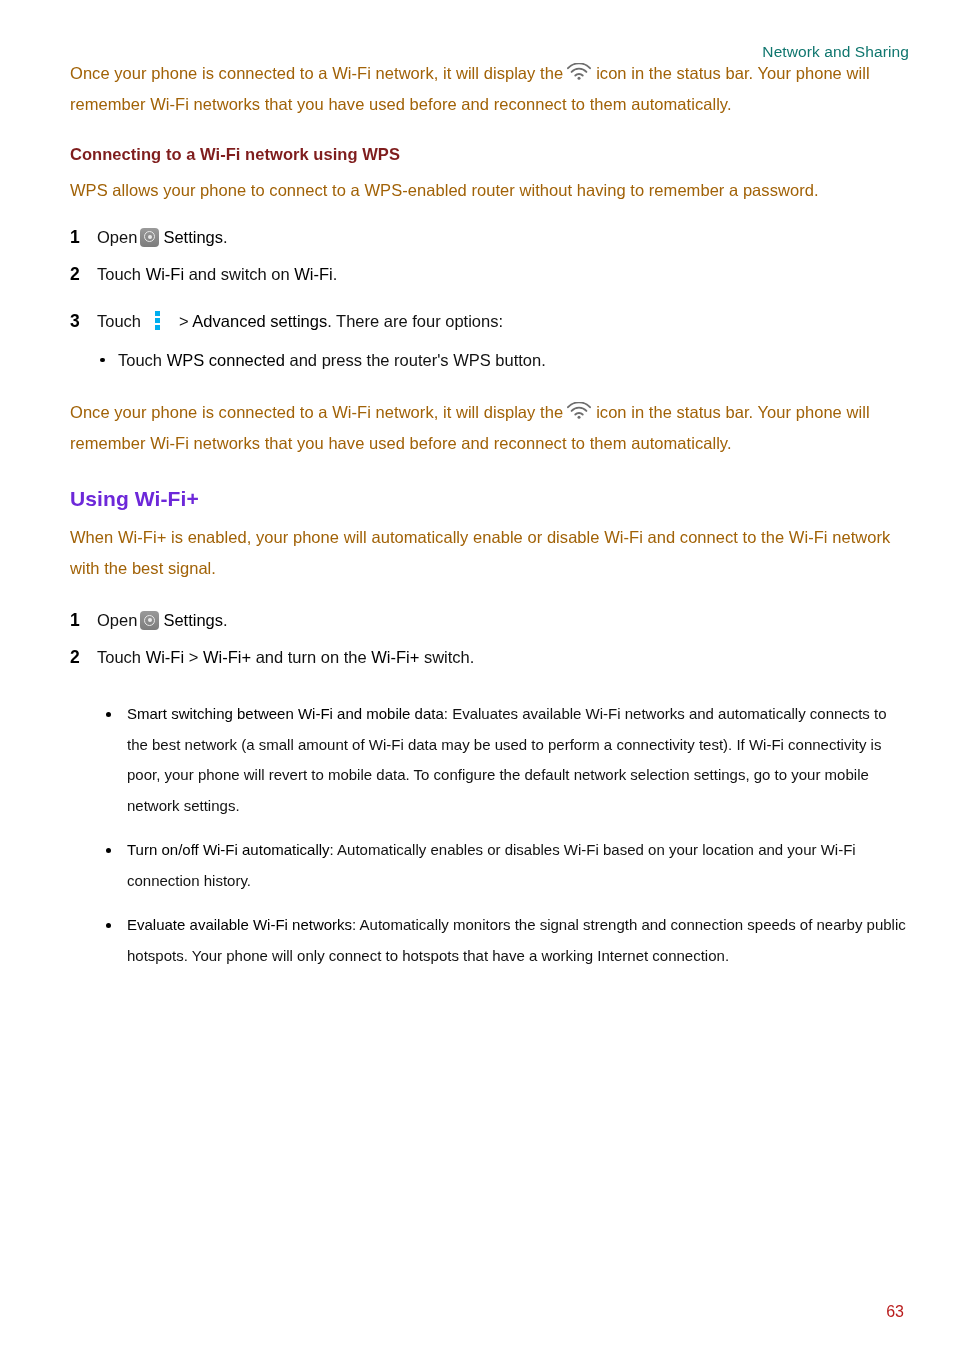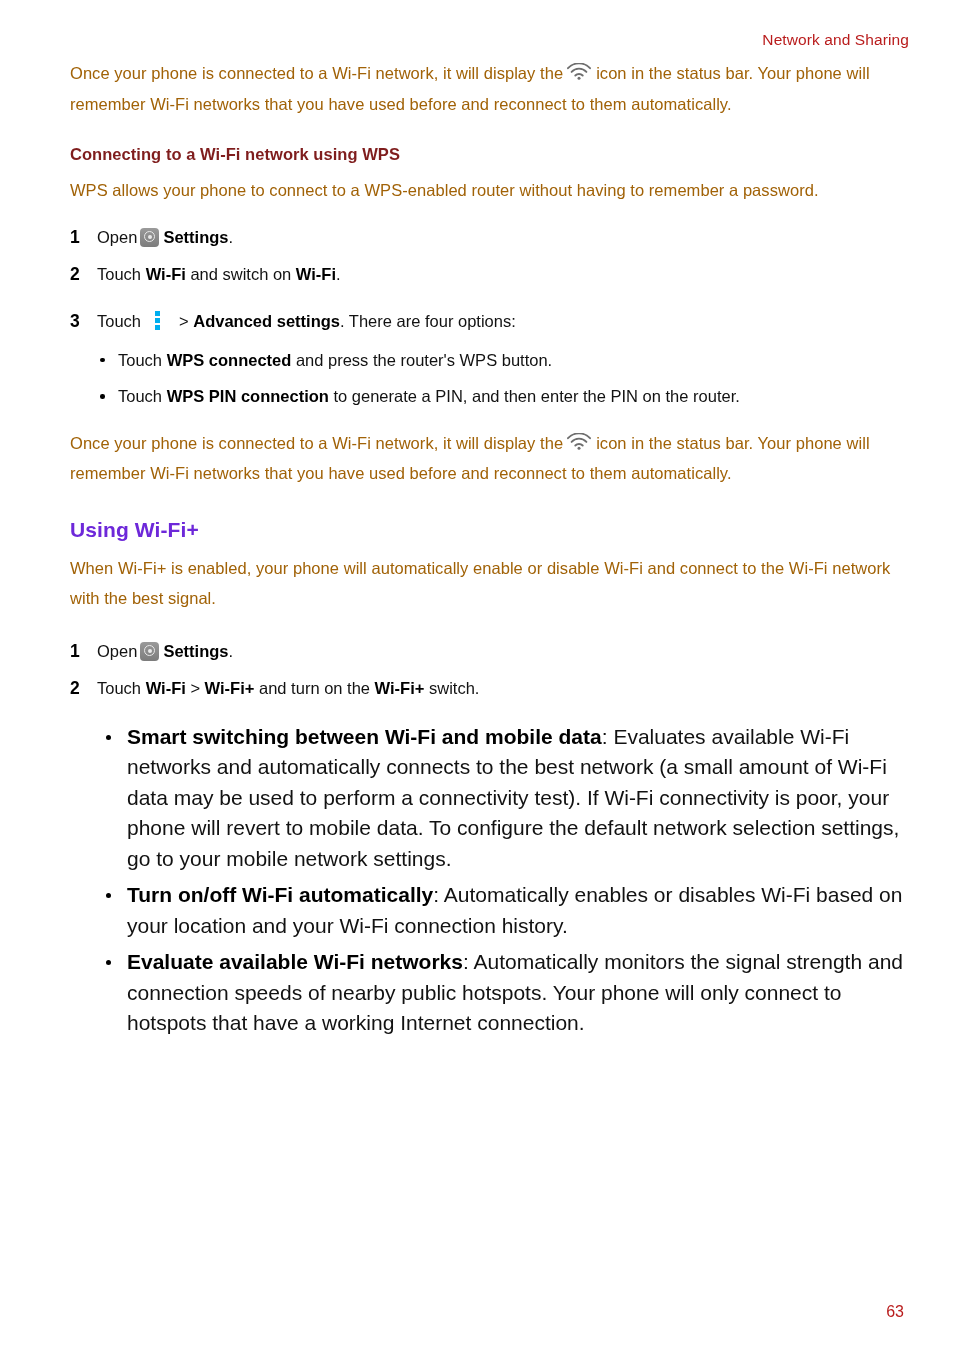--- a/index.html
+++ b/index.html
@@ -21,25 +21,25 @@
   .page {
     position: relative;
     width: 954px;
     height: 1350px;
     padding: 0;
   }
 
   
   .doc-header {
     position: absolute;
-    top: 30px;
+    top: 42px;
     right: 45px;
     font-size: 15.5px;
     line-height: 20px;
-    color: #b91c1c;
+    color: #0f766e;
     letter-spacing: 0.1px;
   }
 
   
   .content {
     position: absolute;
     left: 70px;
     top: 58px;
     width: 840px;
   }
@@ -95,23 +95,24 @@
     line-height: 31px;
     color: #000;
   }
   .step-body { display: block; }
 
   
   .bullet {
     position: relative;
     padding-left: 29px;
     margin-left: 28px;
-    font-size: 21px;
-    line-height: 30.5px;
-    color: #121212;
+    font-size: 15px;
+    line-height: 30.5px;
+    color: #121212;
+    margin-top: 8px;
   }
   .bullet::before {
     content: "";
     position: absolute;
     left: 8px;
     top: 13px;
     width: 5px;
     height: 5px;
     border-radius: 50%;
     background: #000;
@@ -233,21 +234,21 @@
     left: 0;
     width: 5px;
     height: 5px;
     background: #00aeef;
     display: block;
   }
   .icon-kebab i:nth-child(1) { top: 0px; }
   .icon-kebab i:nth-child(2) { top: 7px; }
   .icon-kebab i:nth-child(3) { top: 14px; }
 
-  b, .b { font-weight: bold; color: #000; }
+  b, .b { font-weight: normal; color: #000; }
 
   
   .page-number {
     position: absolute;
     right: 50px;
     bottom: 28px;
     font-size: 16px;
     line-height: 20px;
     color: #b91c1c;
   }
@@ -310,23 +311,20 @@
     </div>
 
     <div class="gap-8"></div>
 
     <div class="bullet-sm">
       <span>Touch </span><b>WPS connected</b><span> and press the router's WPS button.</span>
     </div>
 
     <div class="gap-6"></div>
 
-    <div class="bullet-sm">
-      <span>Touch </span><b>WPS PIN connection</b><span> to generate a PIN, and then enter the PIN on the router.</span>
-    </div>
 
     <div class="gap-16"></div>
 
     <p class="para indent-para">
       <span>Once your phone is connected to a Wi-Fi network, it will display the</span><span class="icon-wifi">
           <svg width="26" height="17" viewBox="0 0 26 17">
             <path d="M2 5.2 A15 15 0 0 1 24 5.2" fill="none" stroke="#6e6e6e" stroke-width="1.9" stroke-linecap="round"></path>
             <path d="M5.6 8.9 A10 10 0 0 1 20.4 8.9" fill="none" stroke="#6e6e6e" stroke-width="1.9" stroke-linecap="round"></path>
             <path d="M9.3 12.5 A5.2 5.2 0 0 1 16.7 12.5" fill="none" stroke="#6e6e6e" stroke-width="1.9" stroke-linecap="round"></path>
             <circle cx="13" cy="15.3" r="1.5" fill="#6e6e6e"></circle>

